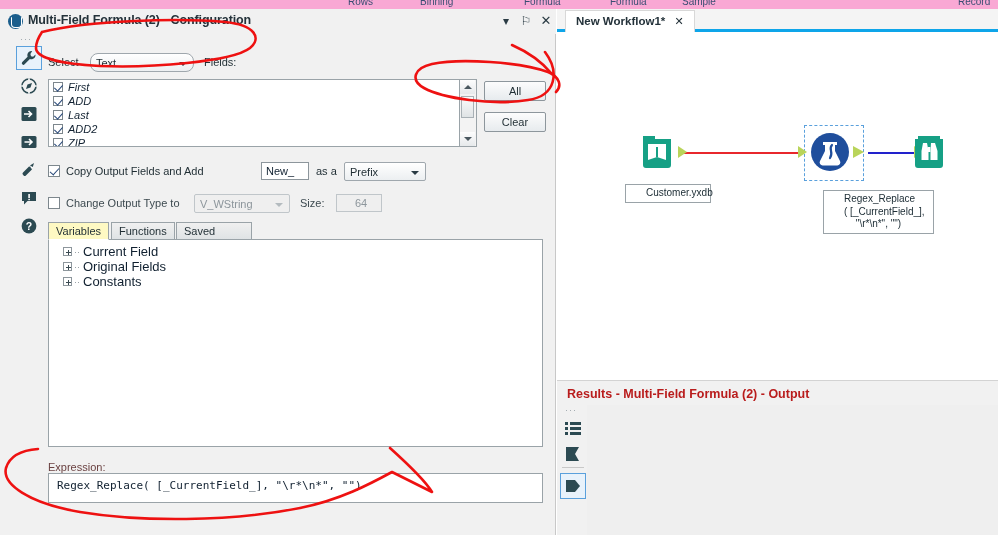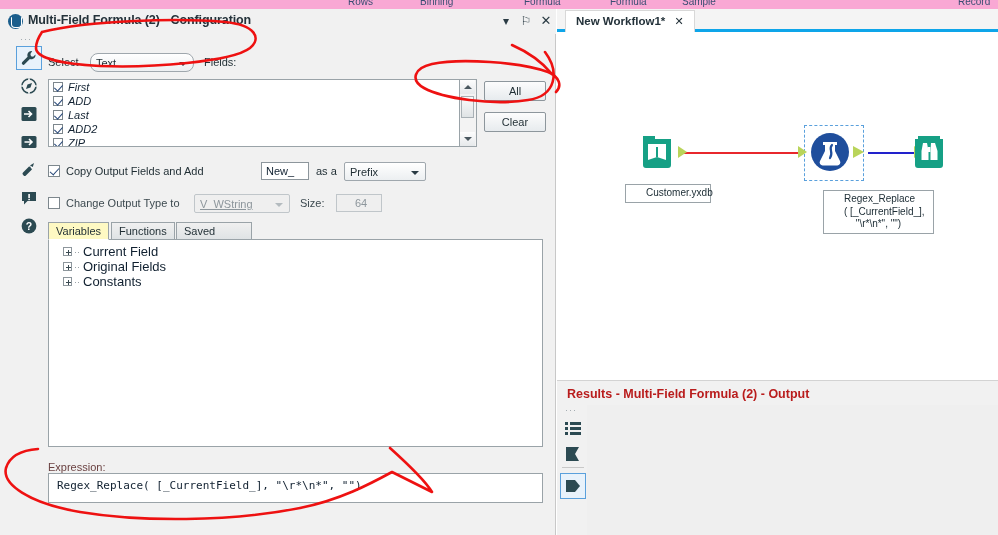--- a/index.html
+++ b/index.html
@@ -154,21 +154,21 @@
   }
   #affix-value { position:absolute; left:5px; top:3px; font-size:11px; }
 
   
   #type-row { position:absolute; left:48px; top:185px; width:500px; height:20px;text-align:center; }
   #type-label { position:absolute; left:18px; top:3px; font-size:11px; color:#3d4a50; }
   #type-dropdown {
     position:absolute; left:146px; top:0; width:96px; height:19px;
     background:#efefef; border:1px solid #c0c6ca; border-radius:2px; cursor:pointer;
   }
-  #type-value { position:absolute; left:5px; top:3px; font-size:11px; color:#8d969c;text-decoration:underline; }
+  #type-value { position:absolute; left:5px; top:3px; font-size:11px; color:#8d969c; }
   #type-dropdown .dd-arrow { border-top-color:#b4bbbf; }
   #size-label { position:absolute; left:252px; top:3px; font-size:11px; color:#3d4a50; }
   #size-input {
     position:absolute; left:288px; top:0; width:46px; height:18px;
     background:#efefef; border:1px solid #c0c6ca; font-size:11px;
     padding-left:4px; line-height:17px; color:#8d969c; cursor:text;
   }
 
   
   #tabs { position:absolute; left:48px; top:213px; height:18px; }

